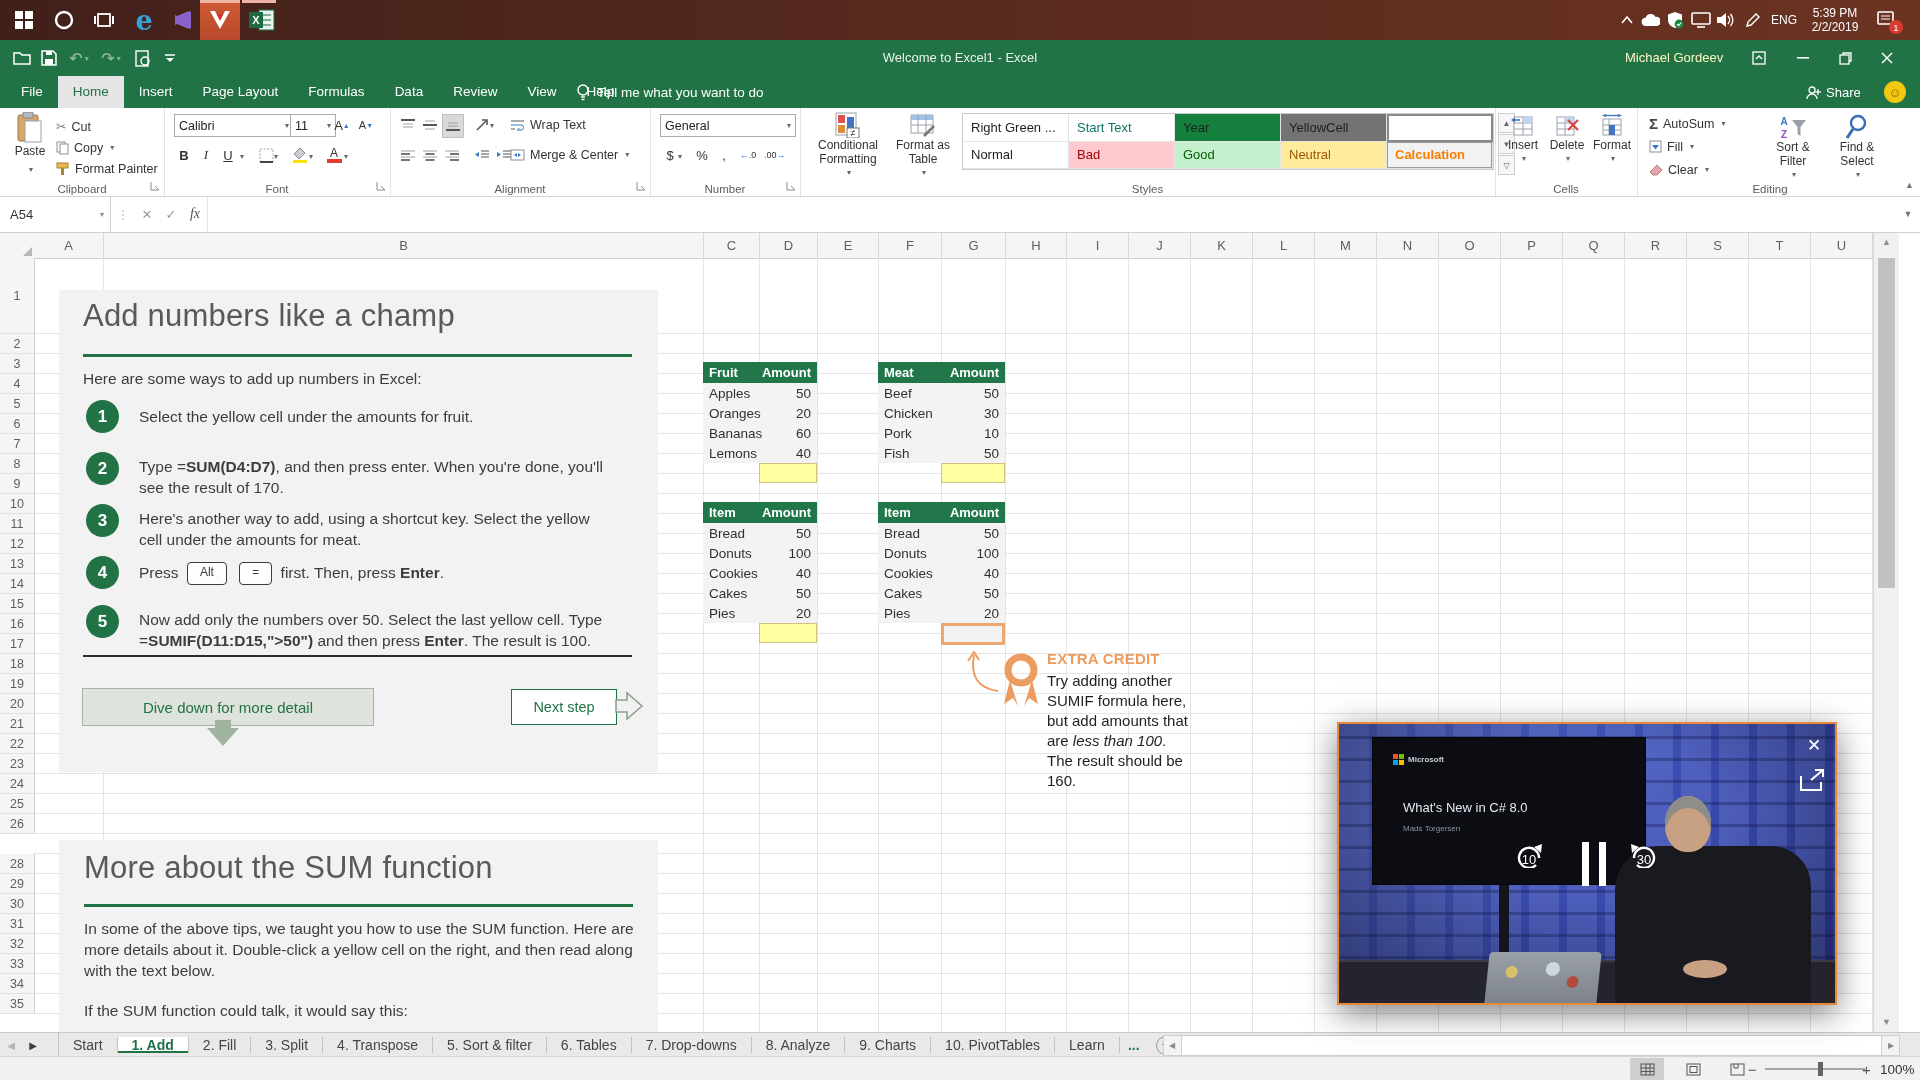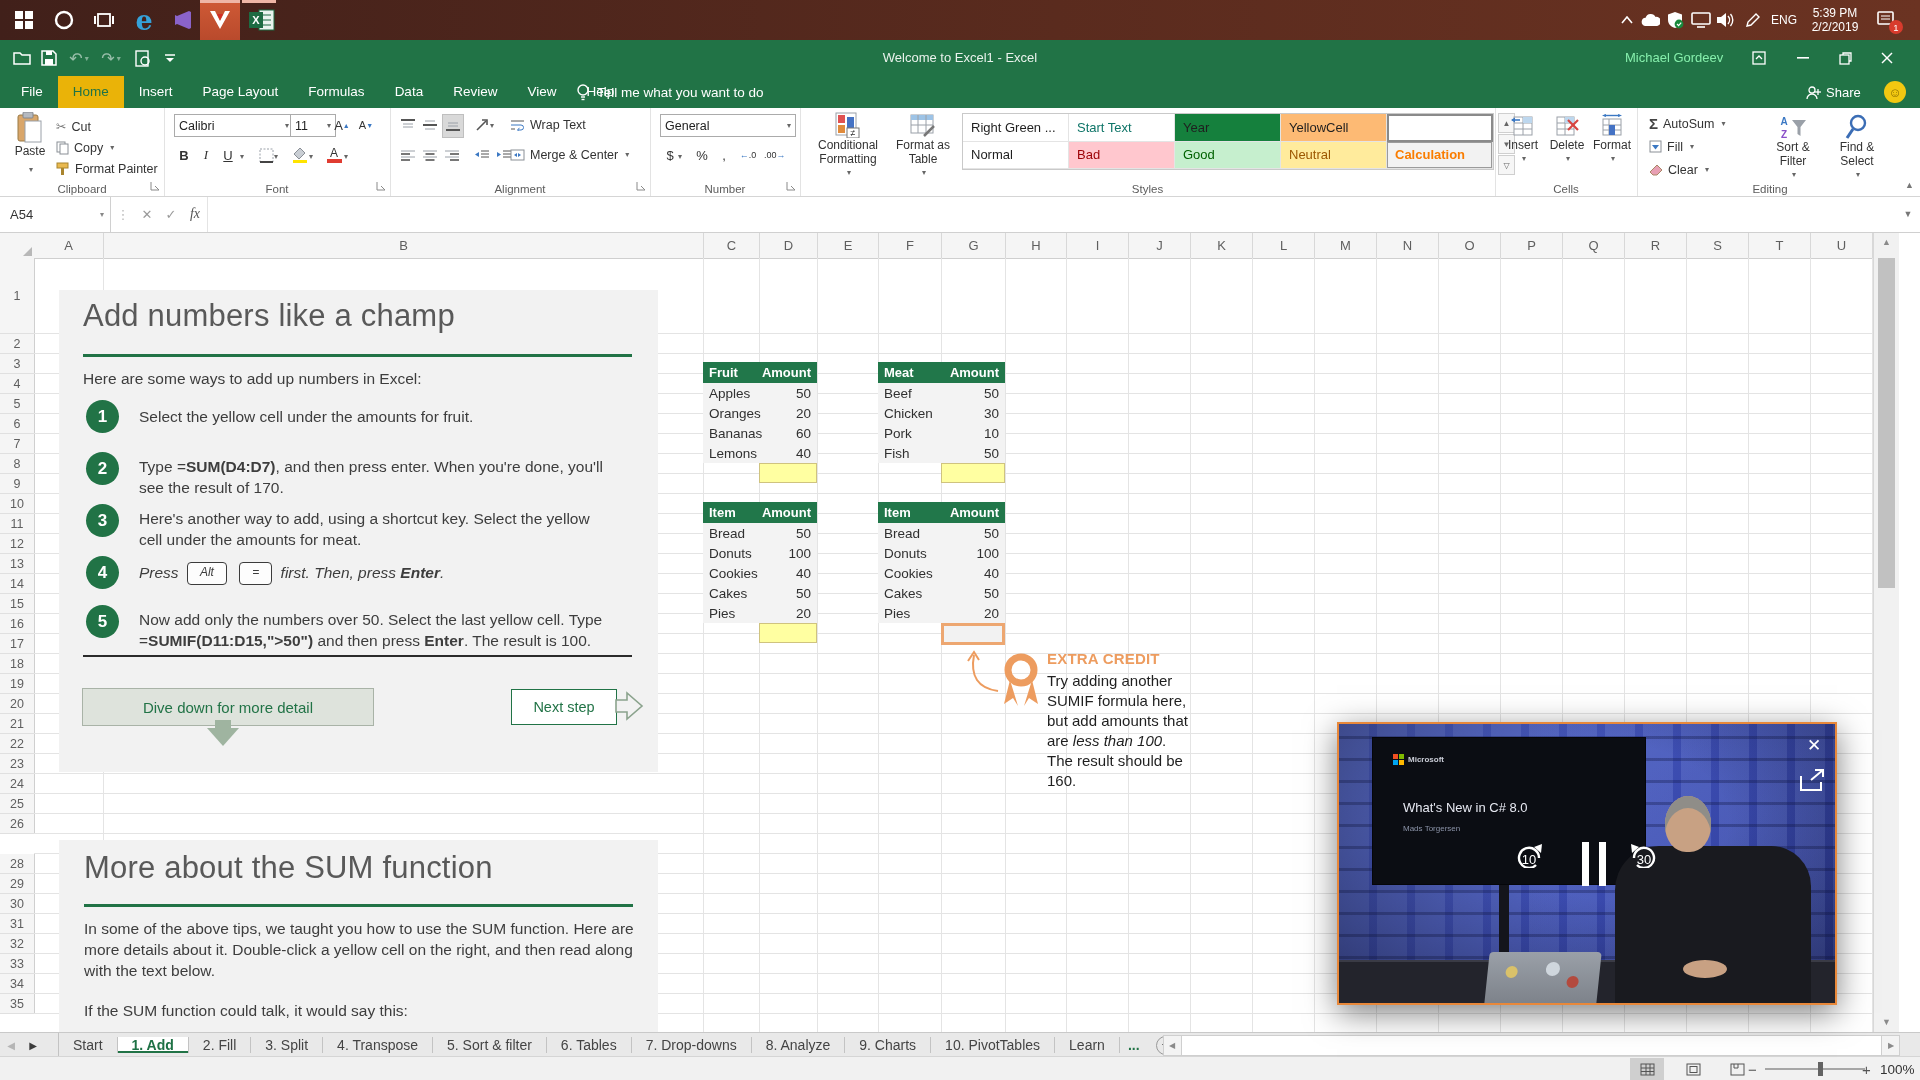--- a/index.html
+++ b/index.html
@@ -15,30 +15,30 @@
   #vivaldi-tile{background:linear-gradient(180deg,#cf5a36,#b94a2c)}
   .edge-e{font-size:27px;font-weight:bold;color:#35a2da;font-family:"DejaVu Serif",serif}
   .tray{position:absolute;top:0;height:40px;display:flex;align-items:center;justify-content:center;color:#fff}
   .clock{font-size:12px;line-height:14px;text-align:center;color:#fff}
   .lang{font-size:12px;color:#fff}
 
   
   #titlebar{left:0;top:40px;width:1920px;height:36px;background:#217346;z-index:29}
   .qat{position:absolute;top:0;height:36px;display:flex;align-items:center;justify-content:center;color:#fff}
   #wintitle{left:760px;top:0;width:400px;height:36px;line-height:36px;text-align:center;color:#e9f2ec;font-size:13px}
-  #username{left:1625px;top:0;height:36px;line-height:36px;color:#86efac;font-size:13px}
+  #username{left:1625px;top:0;height:36px;line-height:36px;color:#fef9c3;font-size:13px}
   .winbtn{position:absolute;top:0;width:34px;height:36px;display:flex;align-items:center;justify-content:center;color:#fff}
   .dim{opacity:.55}
   .caret{font-size:8px;color:#cfe4d8;margin-left:2px}
 
   
   #rtabsbar{left:0;top:76px;width:1920px;height:32px;background:#217346;z-index:28}
   #rtabs{display:flex;height:32px;align-items:flex-start;padding-left:6px}
   .rtab{padding:0 15px;line-height:32px;color:#fff;font-size:13.5px}
-  .rtab.active{background:#eab308;color:#217346}
+  .rtab.active{background:#e5e5e5;color:#217346}
   #tellme{left:576px;top:0;height:32px;display:flex;align-items:center;gap:7px;color:#fff;font-size:13.5px}
   #share{left:1806px;top:0;height:32px;display:flex;align-items:center;gap:5px;color:#fff;font-size:13px}
   #smiley{left:1884px;top:5px;width:22px;height:22px;border-radius:50%;background:#f2c811;color:#8a6d00;
           font-size:13px;display:flex;align-items:center;justify-content:center}
 
   
   #ribbon{left:0;top:108px;width:1920px;height:88px;background:#fff;border-bottom:1px solid #d5d5d5;z-index:28}
   .group{position:absolute;top:0;height:88px;border-right:1px solid #e3e3e3}
   .glabel{position:absolute;bottom:1px;left:0;width:100%;text-align:center;font-size:11.5px;color:#5c5c5c}
   .dlg{position:absolute;right:3px;bottom:4px;width:11px;height:11px}
@@ -568,21 +568,21 @@
           <line x1="16" y1="3" x2="16" y2="21" stroke="#9aa0a8"></line>
         <line x1="14" y1="24" x2="24" y2="14" stroke="#777" stroke-width="2.5"></line>
       </svg>
       <span style="width:62px">Format as Table</span>
       <span class="caret" style="color:#666">▾</span>
     </div>
     <div id="gallery" class="abs" style="left:162px;top:5px">
         <div class="gcell" style="background: rgb(255, 255, 255); color: rgb(31, 31, 31);">Right Green ...</div>
         <div class="gcell" style="background: rgb(255, 255, 255); color: rgb(15, 117, 104);">Start Text</div>
         <div class="gcell" style="background: #15803d; color: rgb(31, 31, 31);">Year</div>
-        <div class="gcell" style="background: #fdba74; color: rgb(31, 31, 31);">YellowCell</div>
+        <div class="gcell" style="background: #737373; color: rgb(31, 31, 31);">YellowCell</div>
         <div class="gcell gsel" style="background: rgb(255, 255, 255); color: rgb(31, 31, 31);"></div>
         <div class="gcell" style="background: rgb(255, 255, 255); color: rgb(31, 31, 31);">Normal</div>
         <div class="gcell" style="background: rgb(255, 199, 206); color: rgb(156, 0, 6);">Bad</div>
         <div class="gcell" style="background: rgb(198, 239, 206); color: rgb(0, 97, 0);">Good</div>
         <div class="gcell" style="background: rgb(255, 235, 156); color: rgb(156, 87, 0);">Neutral</div>
         <div class="gcell gbox" style="background: rgb(242, 242, 242); color: rgb(250, 125, 0); font-weight: bold;">Calculation</div>
       </div>
     <div class="abs" style="left:698px;top:5px;display:flex;flex-direction:column;gap:1px">
       <div class="gscroll">▲</div>
       <div class="gscroll">▼</div>
@@ -825,21 +825,21 @@
   <div class="greenrule" style="left:24px;top:64px;width:549px"></div>
   <div class="bodytext abs" style="left:24px;top:78px">Here are some ways to add up numbers in Excel:</div>
   <div id="steps">
       <div class="stepcircle" style="left: 27px; top: 110px;">1</div>
       <div class="steptext" style="top: 116px;"><span>Select the yellow cell under the amounts for fruit.</span></div>
       <div class="stepcircle" style="left: 27px; top: 162px;">2</div>
       <div class="steptext" style="top: 166px;"><span>Type =</span><span class="b">SUM(D4:D7)</span><span>, and then press enter. When you're done, you'll see the result of 170.</span></div>
       <div class="stepcircle" style="left: 27px; top: 214px;">3</div>
       <div class="steptext" style="top: 218px;"><span>Here's another way to add, using a shortcut key. Select the yellow cell under the amounts for meat.</span></div>
       <div class="stepcircle" style="left: 27px; top: 266px;">4</div>
-      <div class="steptext" style="top: 272px; font-style: italic;"><span>Press </span><span class="kbd">Alt</span><span> </span><span class="kbd">=</span><span> first. Then, press </span><span class="b">Enter</span><span>.</span></div>
+      <div class="steptext" style="top: 272px;"><span>Press </span><span class="kbd">Alt</span><span> </span><span class="kbd">=</span><span> first. Then, press </span><span class="b">Enter</span><span>.</span></div>
       <div class="stepcircle" style="left: 27px; top: 315px;">5</div>
       <div class="steptext" style="top: 319px;"><span>Now add only the numbers over 50. Select the last yellow cell. Type =</span><span class="b">SUMIF(D11:D15,"&gt;50")</span><span> and then press </span><span class="b">Enter</span><span>. The result is 100.</span></div>
     </div>
   <div id="divider1"></div>
   <div id="btn-dive">Dive down for more detail</div>
   <div id="downarrow"></div>
   <div id="btn-next">Next step</div>
   <svg class="abs" style="left:556px;top:400px" width="30" height="32">
     <path d="M1,10 H12 V3 L27,16 L12,29 V22 H1 Z" fill="#f2f2f2" stroke="#8ba38d" stroke-width="1.6"></path>
   </svg>

